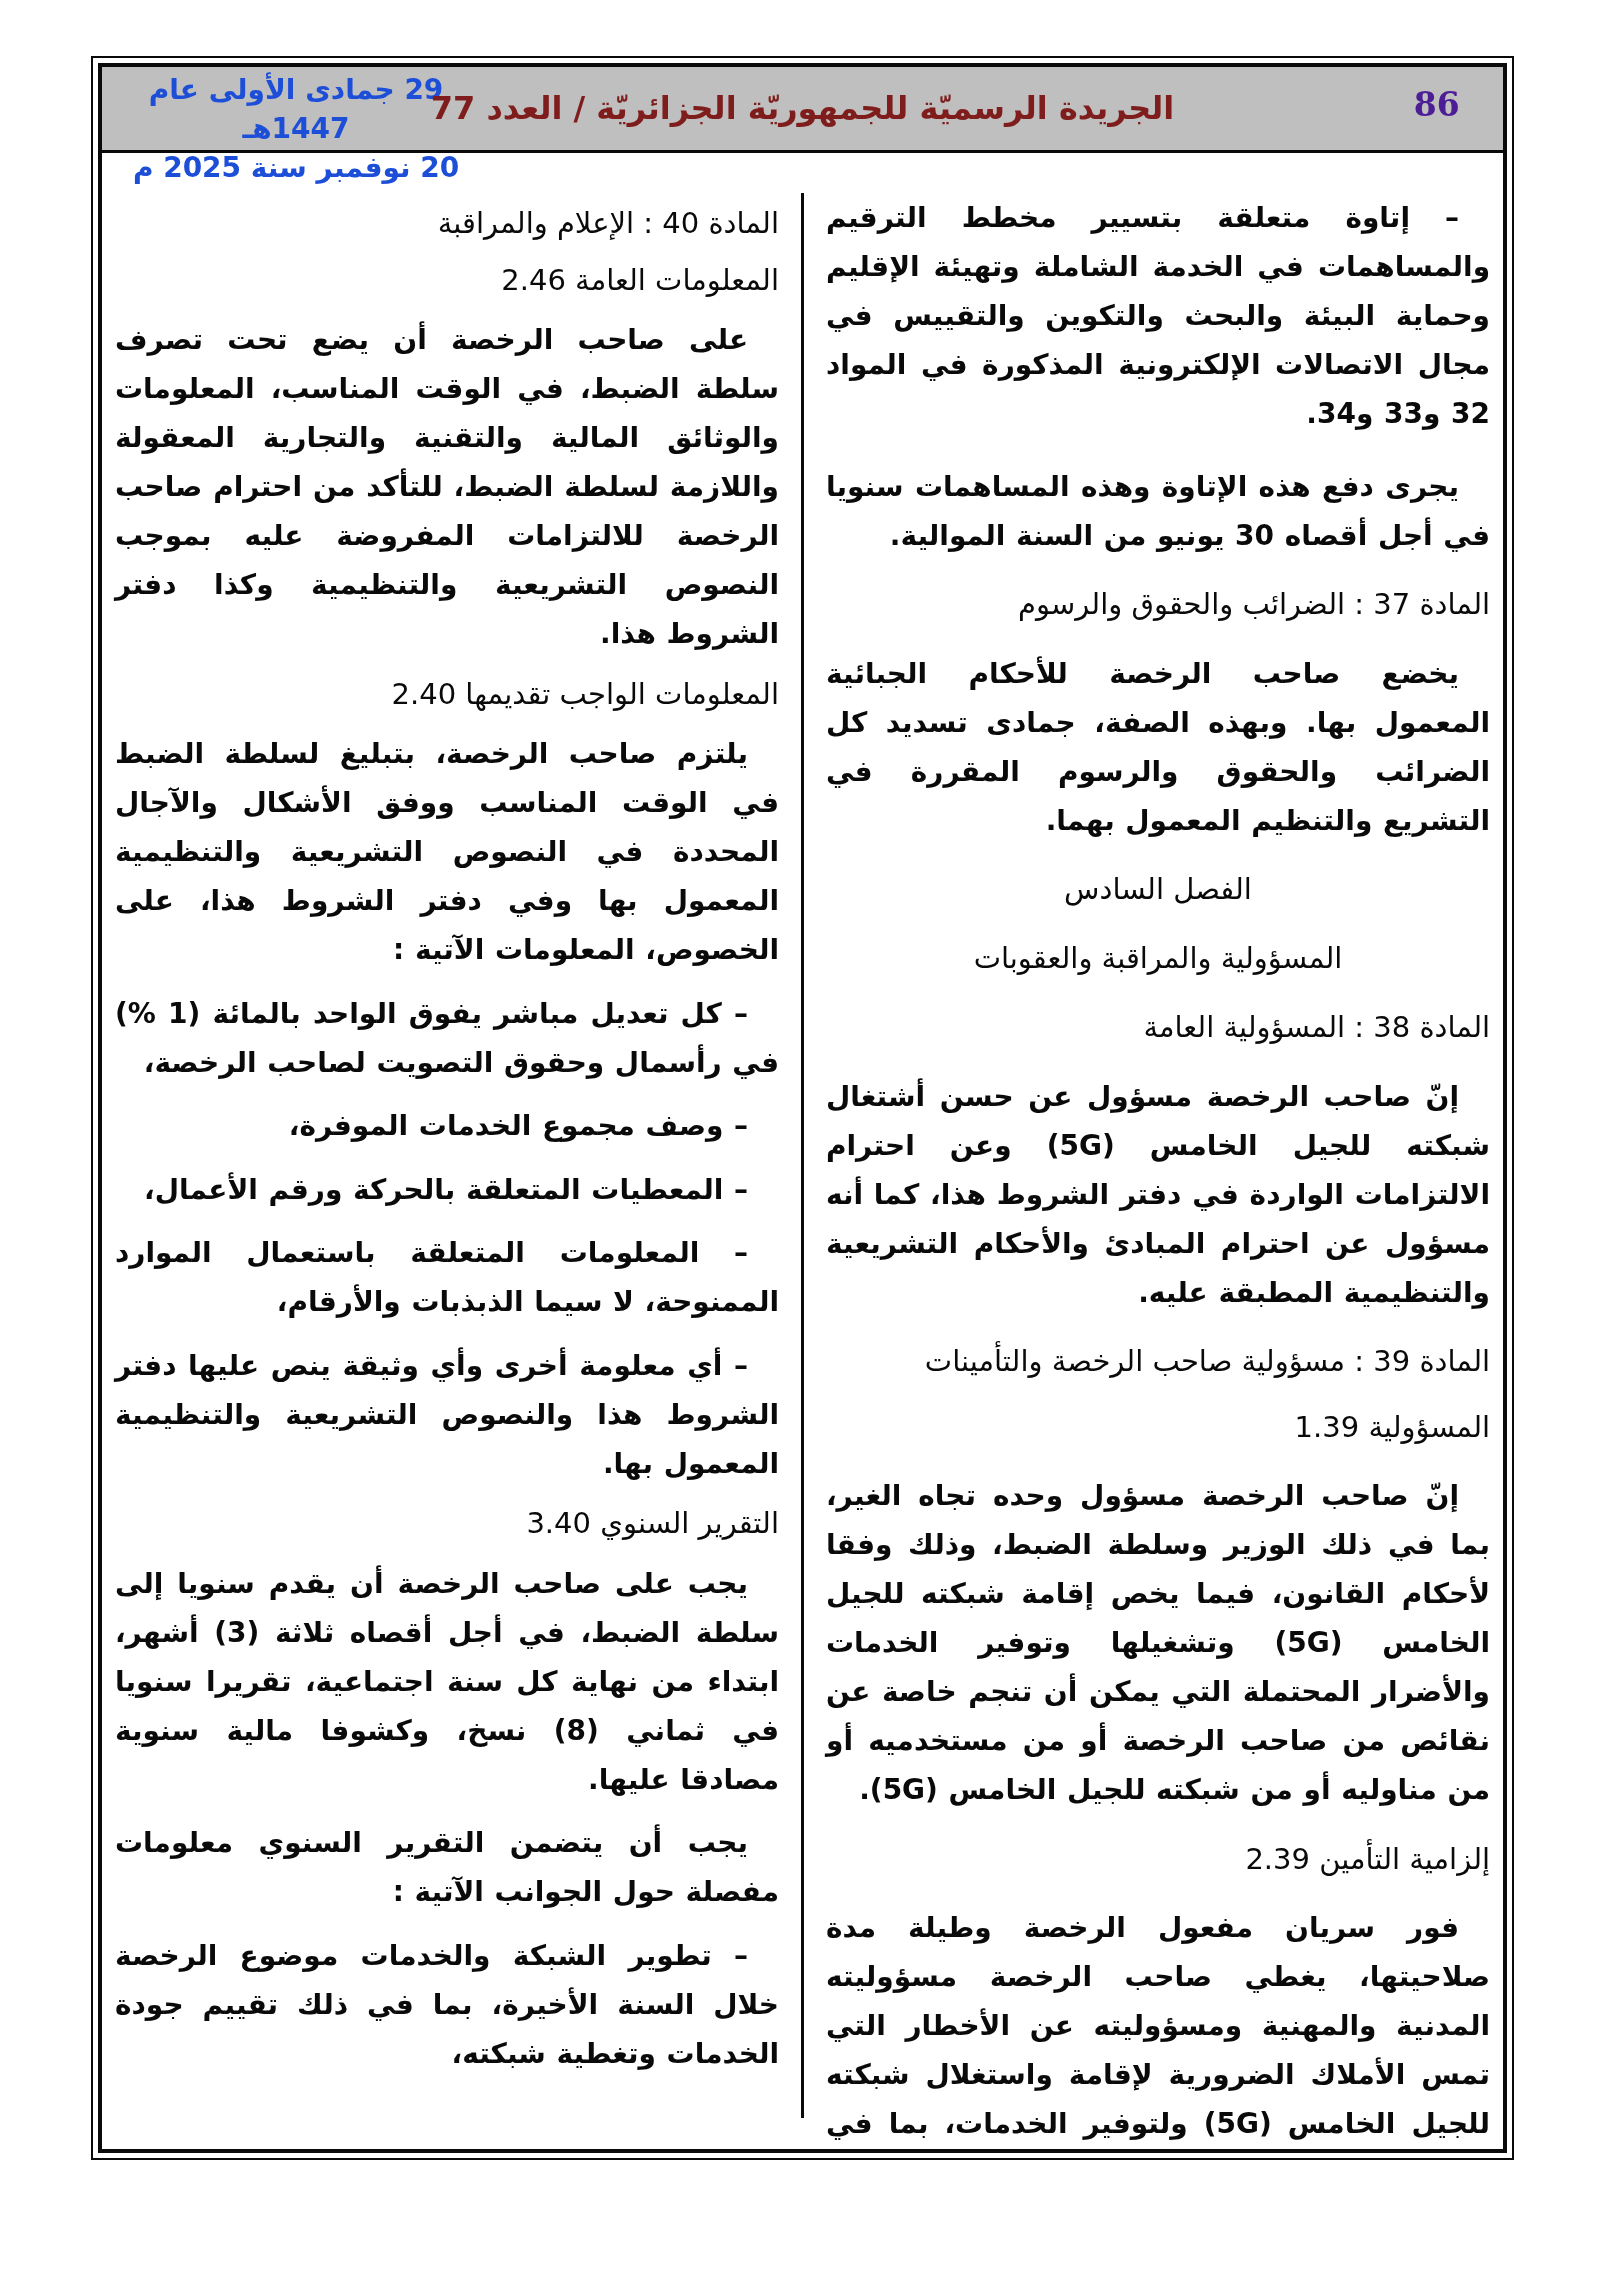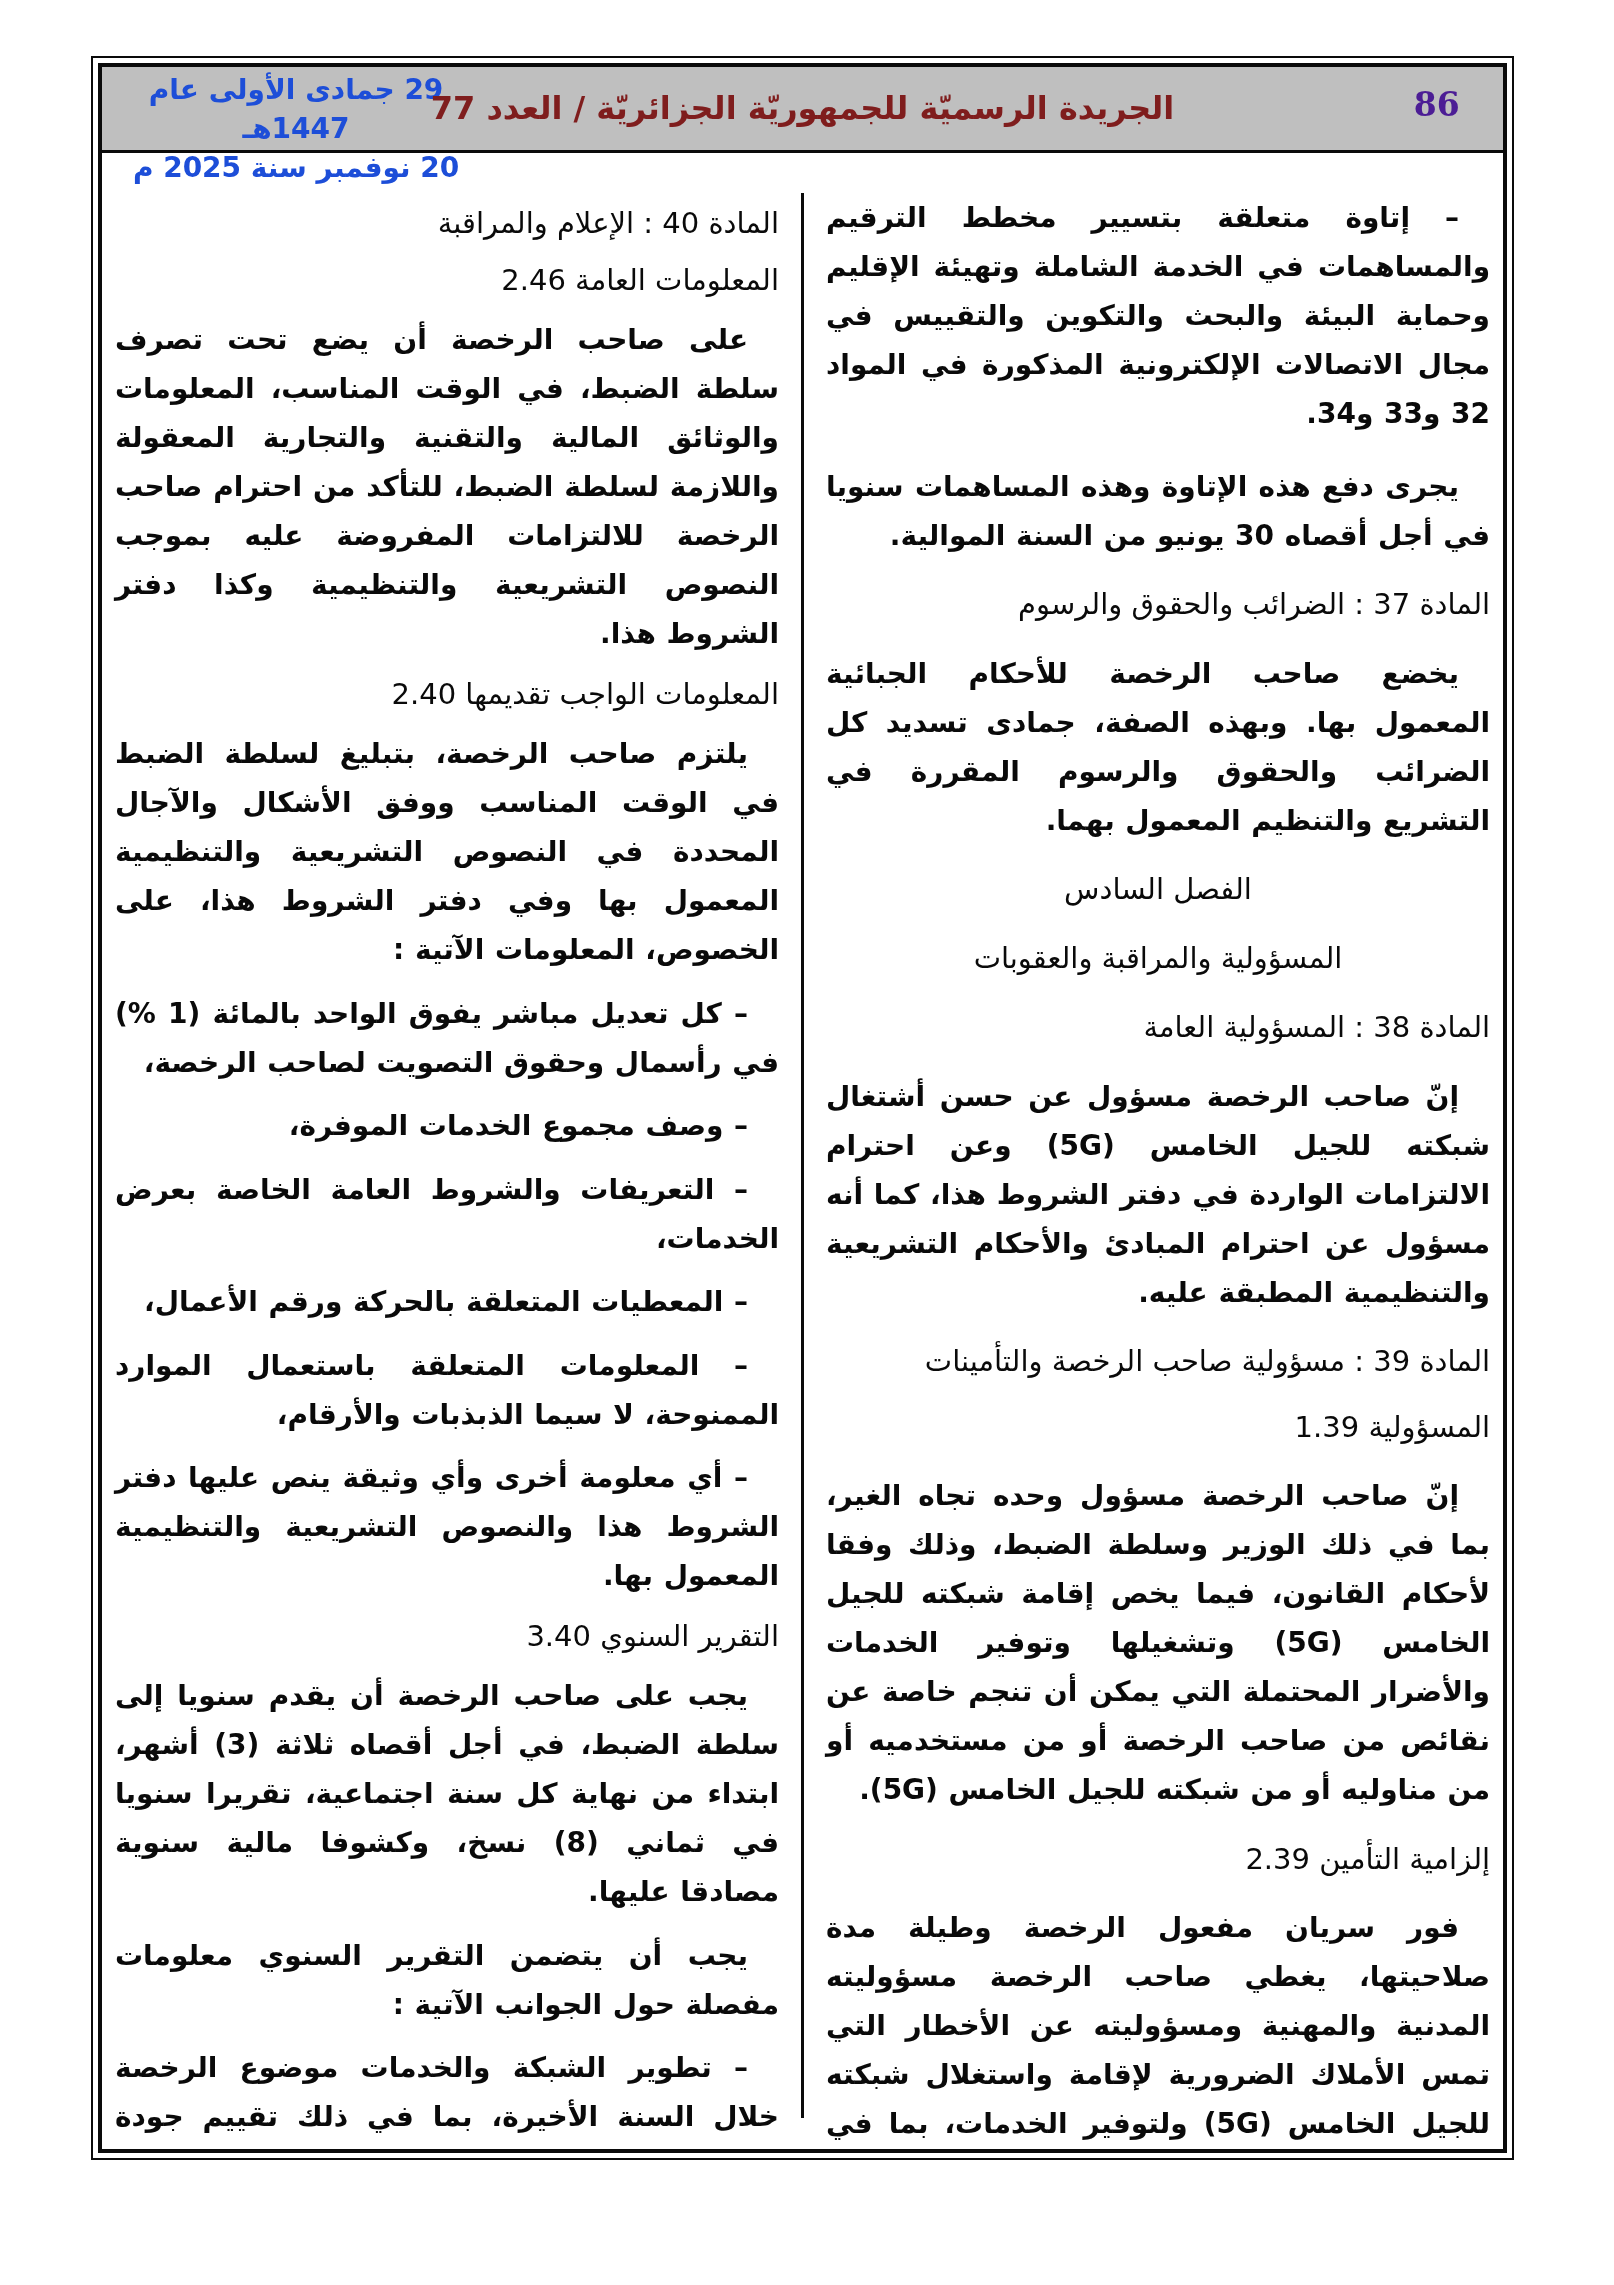--- a/index.html
+++ b/index.html
@@ -153,21 +153,20 @@
       <div class="column-divider"></div>
 
       <div class="col col-left">
         <h3 class="h-art">المادة 40 : الإعلام والمراقبة</h3>
         <h3 class="h-sub">2.46 المعلومات العامة</h3>
         <p class="para">على صاحب الرخصة أن يضع تحت تصرف سلطة الضبط، في الوقت المناسب، المعلومات والوثائق المالية والتقنية والتجارية المعقولة واللازمة لسلطة الضبط، للتأكد من احترام صاحب الرخصة للالتزامات المفروضة عليه بموجب النصوص التشريعية والتنظيمية وكذا دفتر الشروط هذا.</p>
         <h3 class="h-sub">2.40 المعلومات الواجب تقديمها</h3>
         <p class="para">يلتزم صاحب الرخصة، بتبليغ لسلطة الضبط في الوقت المناسب ووفق الأشكال والآجال المحددة في النصوص التشريعية والتنظيمية المعمول بها وفي دفتر الشروط هذا، على الخصوص، المعلومات الآتية :</p>
         <p class="bullet">– كل تعديل مباشر يفوق الواحد بالمائة (1 %) في رأسمال وحقوق التصويت لصاحب الرخصة،</p>
         <p class="bullet">– وصف مجموع الخدمات الموفرة،</p>
-        <p class="bullet">– التعريفات والشروط العامة الخاصة بعرض الخدمات،</p>
         <p class="bullet">– المعطيات المتعلقة بالحركة ورقم الأعمال،</p>
         <p class="bullet">– المعلومات المتعلقة باستعمال الموارد الممنوحة، لا سيما الذبذبات والأرقام،</p>
         <p class="bullet">– أي معلومة أخرى وأي وثيقة ينص عليها دفتر الشروط هذا والنصوص التشريعية والتنظيمية المعمول بها.</p>
         <h3 class="h-sub">3.40 التقرير السنوي</h3>
         <p class="para">يجب على صاحب الرخصة أن يقدم سنويا إلى سلطة الضبط، في أجل أقصاه ثلاثة (3) أشهر، ابتداء من نهاية كل سنة اجتماعية، تقريرا سنويا في ثماني (8) نسخ، وكشوفا مالية سنوية مصادقا عليها.</p>
         <p class="para">يجب أن يتضمن التقرير السنوي معلومات مفصلة حول الجوانب الآتية :</p>
         <p class="bullet">– تطوير الشبكة والخدمات موضوع الرخصة خلال السنة الأخيرة، بما في ذلك تقييم جودة الخدمات وتغطية شبكته،</p>
 
       </div>
 

